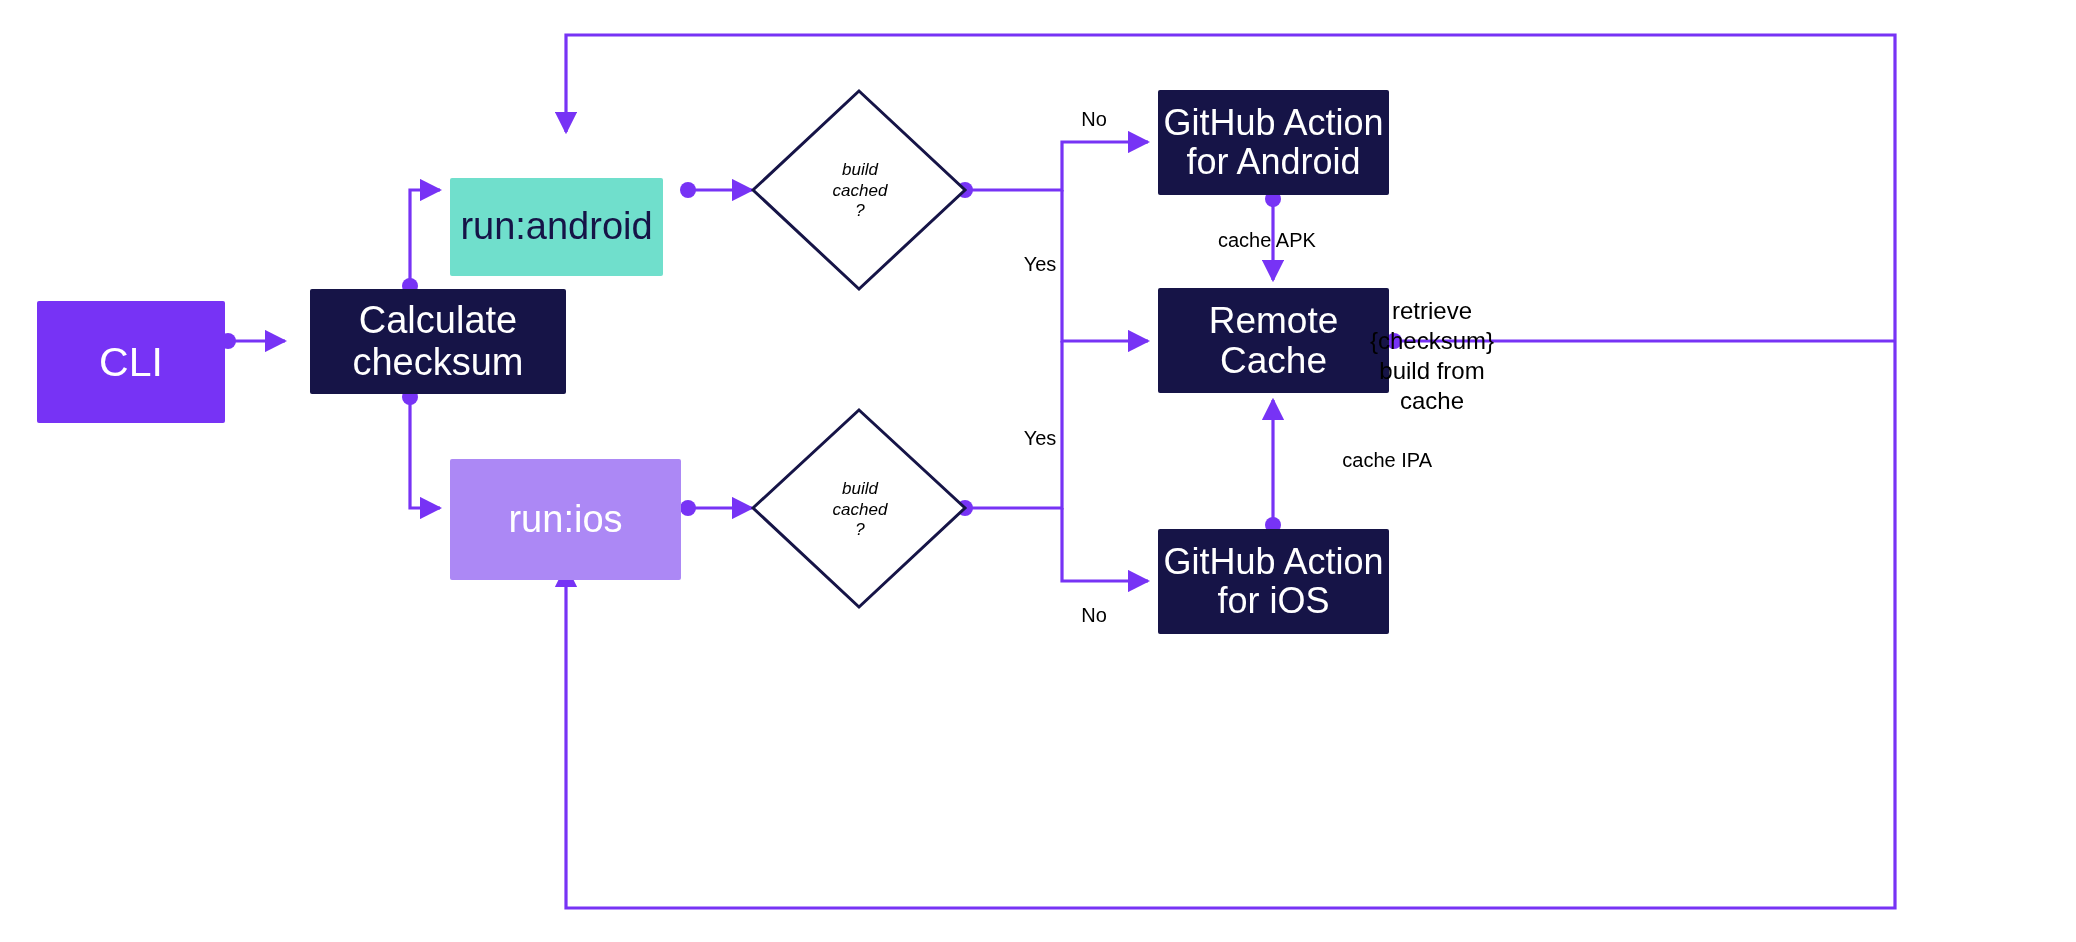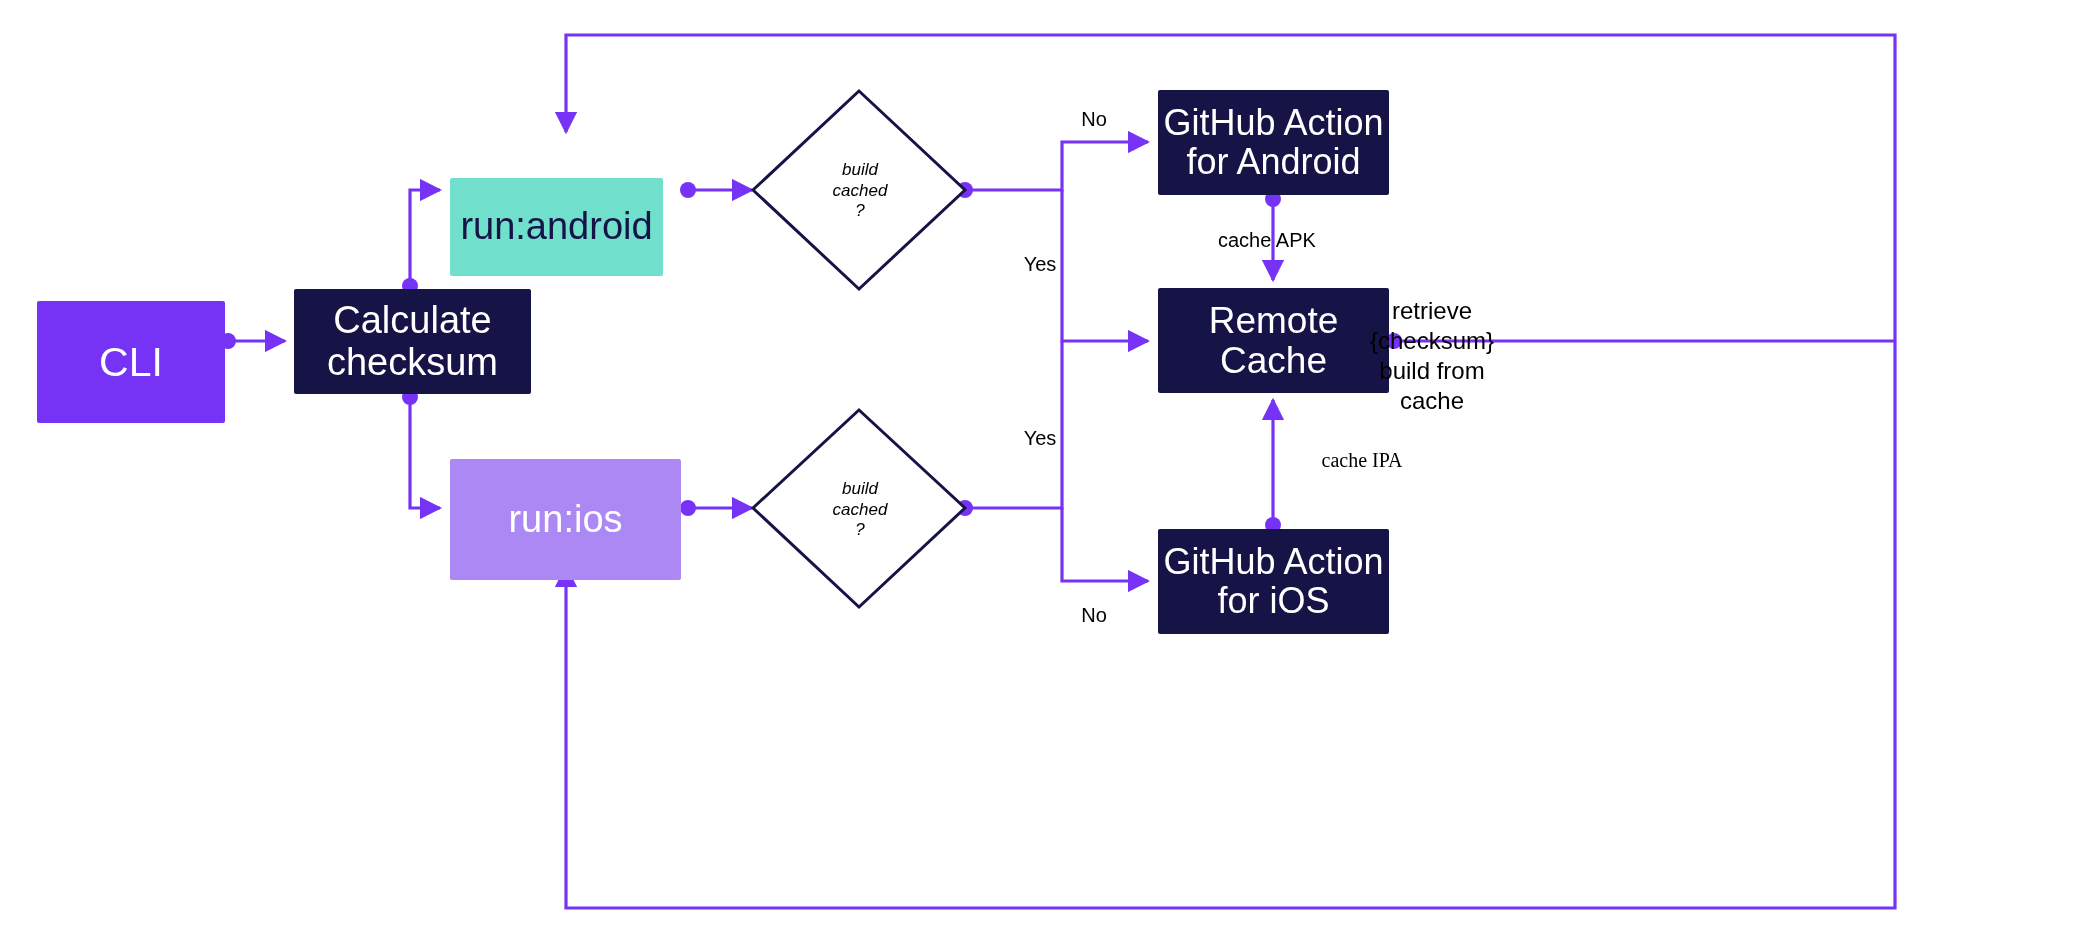--- a/index.html
+++ b/index.html
@@ -37,21 +37,21 @@
     line-height: 1.08;
     white-space: pre-line;
   }
   .node-cli {
     left: 37px; top: 301px; width: 188px; height: 122px;
     background: #7733F5;
     color: #ffffff;
     font-size: 41px;
   }
   .node-checksum {
-    left: 294px; top: 289px; width: 237px; height: 105px;
+    left: 310px; top: 289px; width: 256px; height: 105px;
     background: #161447;
     color: #ffffff;
     font-size: 38px;
   }
   .node-android {
     left: 450px; top: 141px; width: 213px; height: 98px;
     background: #70DFCC;
     color: #161447;
     font-size: 38px;
     margin-top: 37px;
@@ -98,21 +98,21 @@
     font-size: 20px;
     white-space: pre-line;
     text-align: center;
     pointer-events: none;
   }
   .lbl-no-top   { left: 1059px; top: 108px;  width: 70px; }
   .lbl-yes-top  { left: 1005px; top: 253px;  width: 70px; }
   .lbl-yes-bot  { left: 1005px; top: 427px;  width: 70px; }
   .lbl-no-bot   { left: 1059px; top: 604px;  width: 70px; }
   .lbl-cache-apk{ left: 1218px; top: 229px;  width: 140px; text-align: left; }
-  .lbl-cache-ipa{ left: 1292px; top: 449px;  width: 140px; text-align: center; font-family: Liberation Serif, serif; }
+  .lbl-cache-ipa{ left: 1292px; top: 449px;  width: 140px; text-align: right; }
   .lbl-retrieve {
     left: 1352px; top: 296px; width: 160px;
     font-size: 24px; line-height: 1.25;
   }
 </style>
 </head>
 <body>
 
 <div id="canvas">
 

